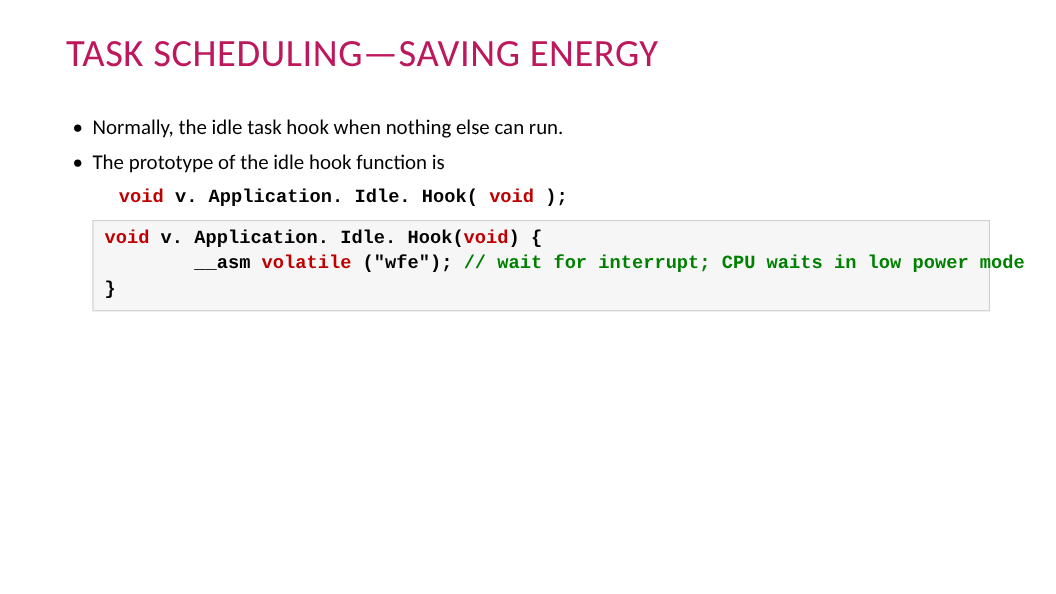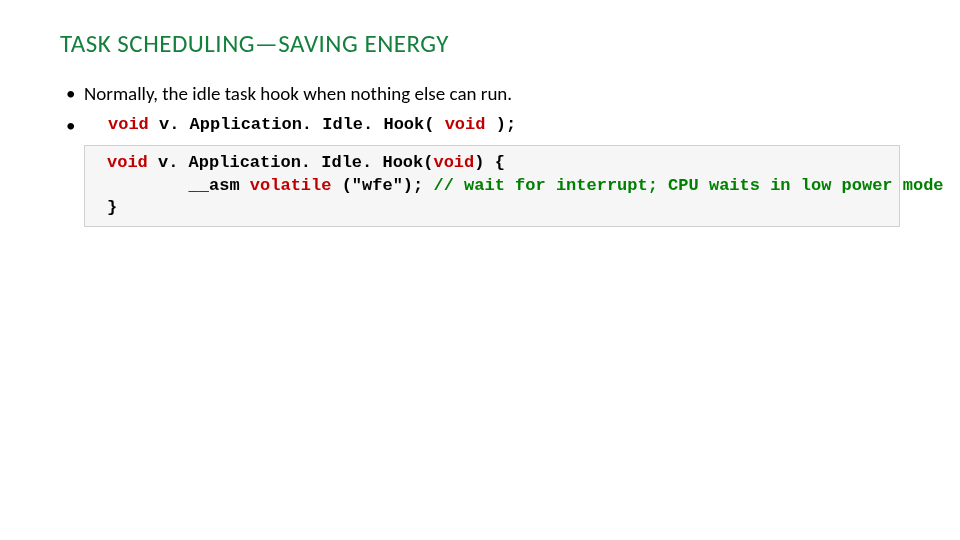--- a/index.html
+++ b/index.html
@@ -10,25 +10,25 @@
     background: #ffffff;
     font-family: Calibri, "Segoe UI", Arial, sans-serif;
     color: #000;
     overflow: hidden;
   }
   .slide {
     padding: 28px 60px 30px 60px;
     box-sizing: border-box;
   }
   .title {
-    font-size: 25px;
+    font-size: 35px;
     font-weight: 400;
-    color: #15803d;
+    color: #be185d;
     letter-spacing: 0.5px;
-    margin-bottom: 20px;
+    margin-bottom: 32px;
   }
   ul.bullets {
     list-style: none;
     padding: 0;
     margin: 0;
   }
   ul.bullets > li {
     position: relative;
     padding-left: 24px;
     font-size: 19px;
@@ -53,21 +53,21 @@
     padding-left: 24px;
     margin: 2px 0 6px 0;
   }
   .code-inline .kw { color: #c00000; }
   .code-block {
     font-family: Consolas, "Courier New", monospace;
     font-size: 17px;
     font-weight: bold;
     background: #f6f6f6;
     border: 1px solid #d0d0d0;
-    padding: 6px 22px;
+    padding: 6px 10px;
     margin: 4px 0 0 24px;
     white-space: pre;
     line-height: 1.35;
   }
   .code-block .kw { color: #c00000; }
   .code-block .cm { color: #008000; }
 </style>
 </head>
 <body>
 
@@ -76,20 +76,21 @@
   <div class="title">TASK SCHEDULING—SAVING ENERGY</div>
 
   <ul class="bullets">
 
     <li>
       <span>Normally, the idle task hook when nothing else can run.</span>
     </li>
 
 
     <li>
+      <span>The prototype of the idle hook function is</span>
       <div class="code-inline"><span class="kw">void</span><span> v. Application. Idle. Hook( </span><span class="kw">void</span><span> );</span></div>
     </li>
 
 
   </ul>
 
   <div class="code-block"><span class="kw">void</span><span> v. Application. Idle. Hook(</span><span class="kw">void</span><span>) {</span>
 <span>        __asm </span><span class="kw">volatile</span><span> ("wfe"); </span><span class="cm">// wait for interrupt; CPU waits in low power mode</span>
 <span>}</span></div>
 

